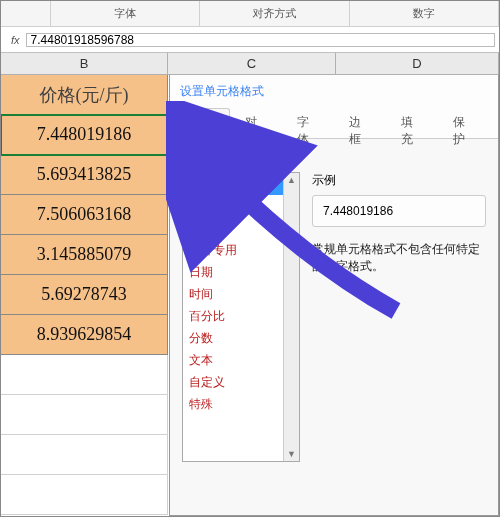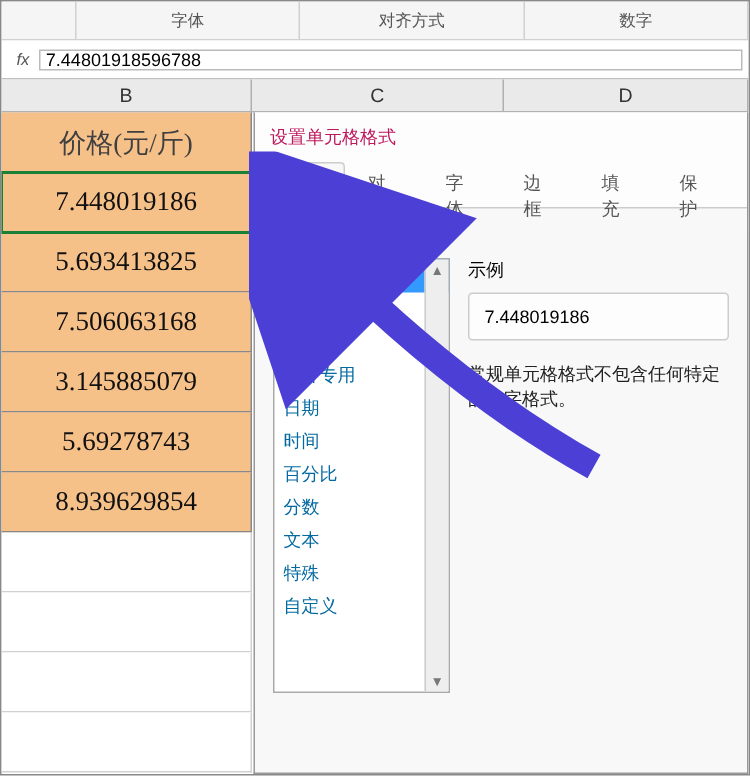--- a/index.html
+++ b/index.html
@@ -26,30 +26,30 @@
   .data-cell { background: #f6c089; color: #111; }
   .empty-cell { background: #fff; border-bottom: 1px solid #d0d0d0; border-right: 1px solid #d0d0d0; }
   .selected-cell { outline: 2px solid #1a7f37; outline-offset: -1px; }
   
   .rest-grid { flex: 1; position: relative; }
   .rest-row { height: 40px; border-bottom: 1px solid #d0d0d0; display: flex; }
   .rest-c { width: 168px; border-right: 1px solid #d0d0d0; }
   .rest-d { flex: 1; border-right: 1px solid #d0d0d0; }
   
   .dialog { position: absolute; left: 168px; top: 74px; width: 330px; height: 441px; background: #f8f8f8; border: 1px solid #999; border-top: none; }
-  .dialog-title { height: 32px; display: flex; align-items: center; padding: 0 10px; font-size: 12px; color: #be185d; background: #fdfdfd; }
+  .dialog-title { height: 32px; display: flex; align-items: center; padding: 0 10px; font-size: 12px; color: #3b82f6; background: #fdfdfd; }
   .dialog-tabs { height: 32px; display: flex; padding: 0 8px; gap: 0; border-bottom: 1px solid #ccc; background: #fdfdfd; }
   .tab { padding: 6px 14px 6px; font-size: 12px; color: #555; cursor: pointer; border: 1px solid transparent; border-bottom: none; }
   .tab.active { border-color: #ccc; background: #f8f8f8; color: #222; position: relative; top: 1px; border-radius: 3px 3px 0 0; }
   
   .dialog-body { padding: 12px 12px; }
   .category-label { font-size: 12px; margin-bottom: 4px; }
   .category-row { display: flex; gap: 12px; }
   .listbox { width: 118px; height: 290px; border: 1px solid #aaa; background: #fff; overflow: hidden; position: relative; }
-  .list-item { height: 22px; padding: 3px 6px; font-size: 12px; color: #0369a1; cursor: pointer; }
+  .list-item { height: 22px; padding: 3px 6px; font-size: 12px; color: #b91c1c; cursor: pointer; }
   .list-item.selected { background: #3399ff; color: #fff; }
   .listbox-scroll { position: absolute; right: 0; top: 0; width: 16px; height: 100%; background: #eee; border-left: 1px solid #ccc; display:flex; flex-direction:column; justify-content:space-between; align-items:center; }
   .scroll-arrow { font-size:9px; color:#777; padding:2px 0; }
   
   .example-area { flex: 1; }
   .example-label { font-size: 12px; margin-bottom: 6px; }
   .example-box { border: 1px solid #ccc; border-radius: 3px; padding: 8px 10px; margin-bottom: 14px; font-size: 12px; background: #fdfdfd; min-height: 20px; }
   .desc-text { font-size: 12px; color: #222; }
   
   .arrow-svg { position: absolute; left: 165px; top: 100px; pointer-events: none; z-index: 50; }
@@ -117,22 +117,22 @@
       <div class="listbox">
         <div class="list-item selected">常规</div>
         <div class="list-item">数值</div>
         <div class="list-item">货币</div>
         <div class="list-item">会计专用</div>
         <div class="list-item">日期</div>
         <div class="list-item">时间</div>
         <div class="list-item">百分比</div>
         <div class="list-item">分数</div>
         <div class="list-item">文本</div>
+        <div class="list-item">自定义</div>
         <div class="list-item">特殊</div>
-        <div class="list-item">自定义</div>
         <div class="listbox-scroll">
           <span class="scroll-arrow">▲</span>
           <span class="scroll-arrow">▼</span>
         </div>
       </div>
       <div class="example-area">
         <div class="example-label">示例</div>
         <div class="example-box">7.448019186</div>
         <div class="desc-text">常规单元格格式不包含任何特定的数字格式。</div>
       </div>

